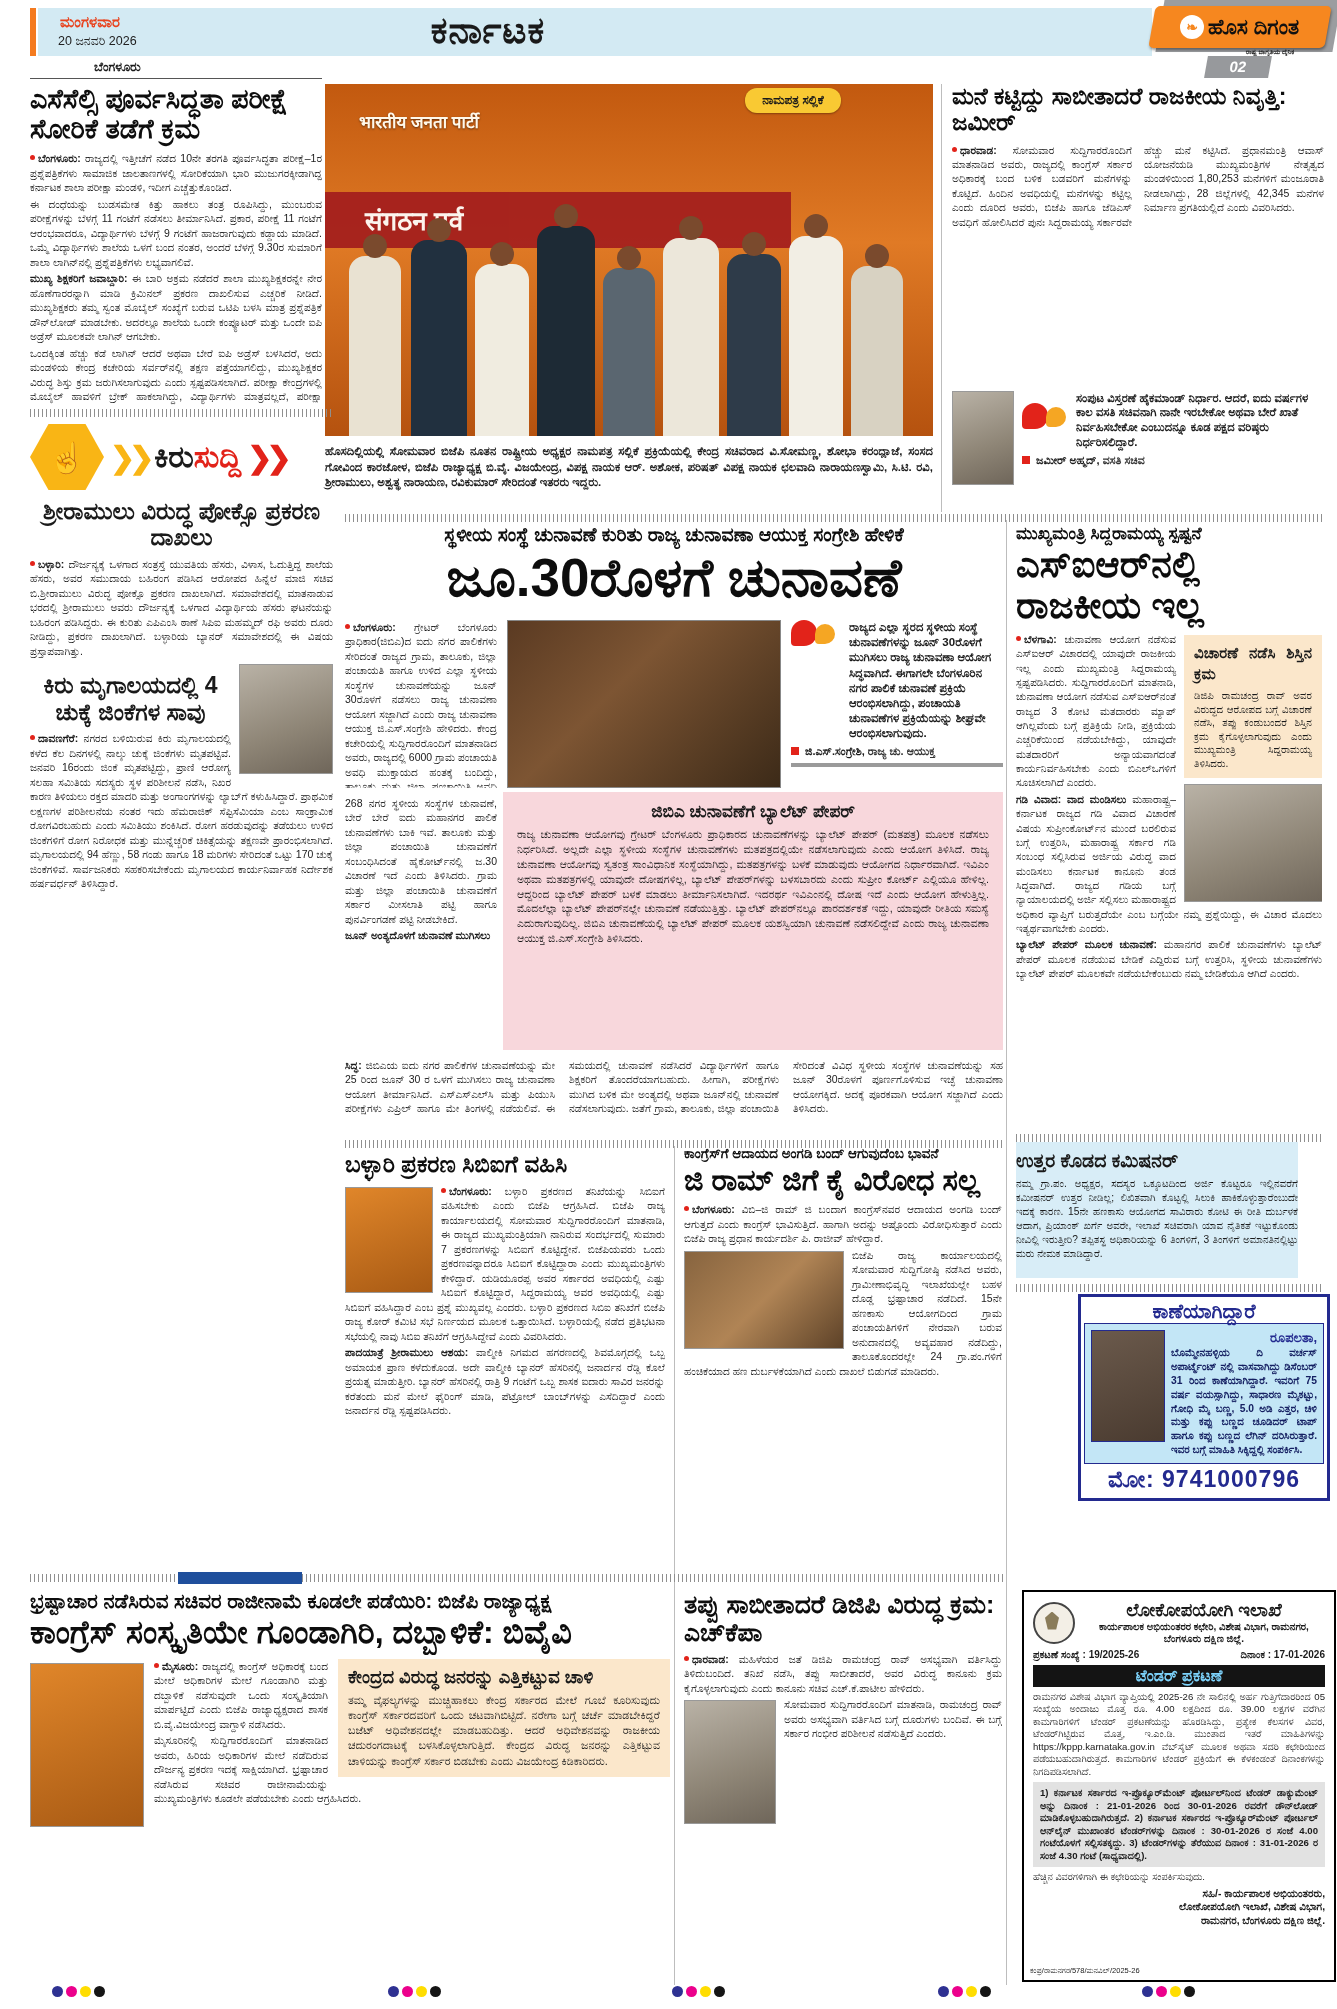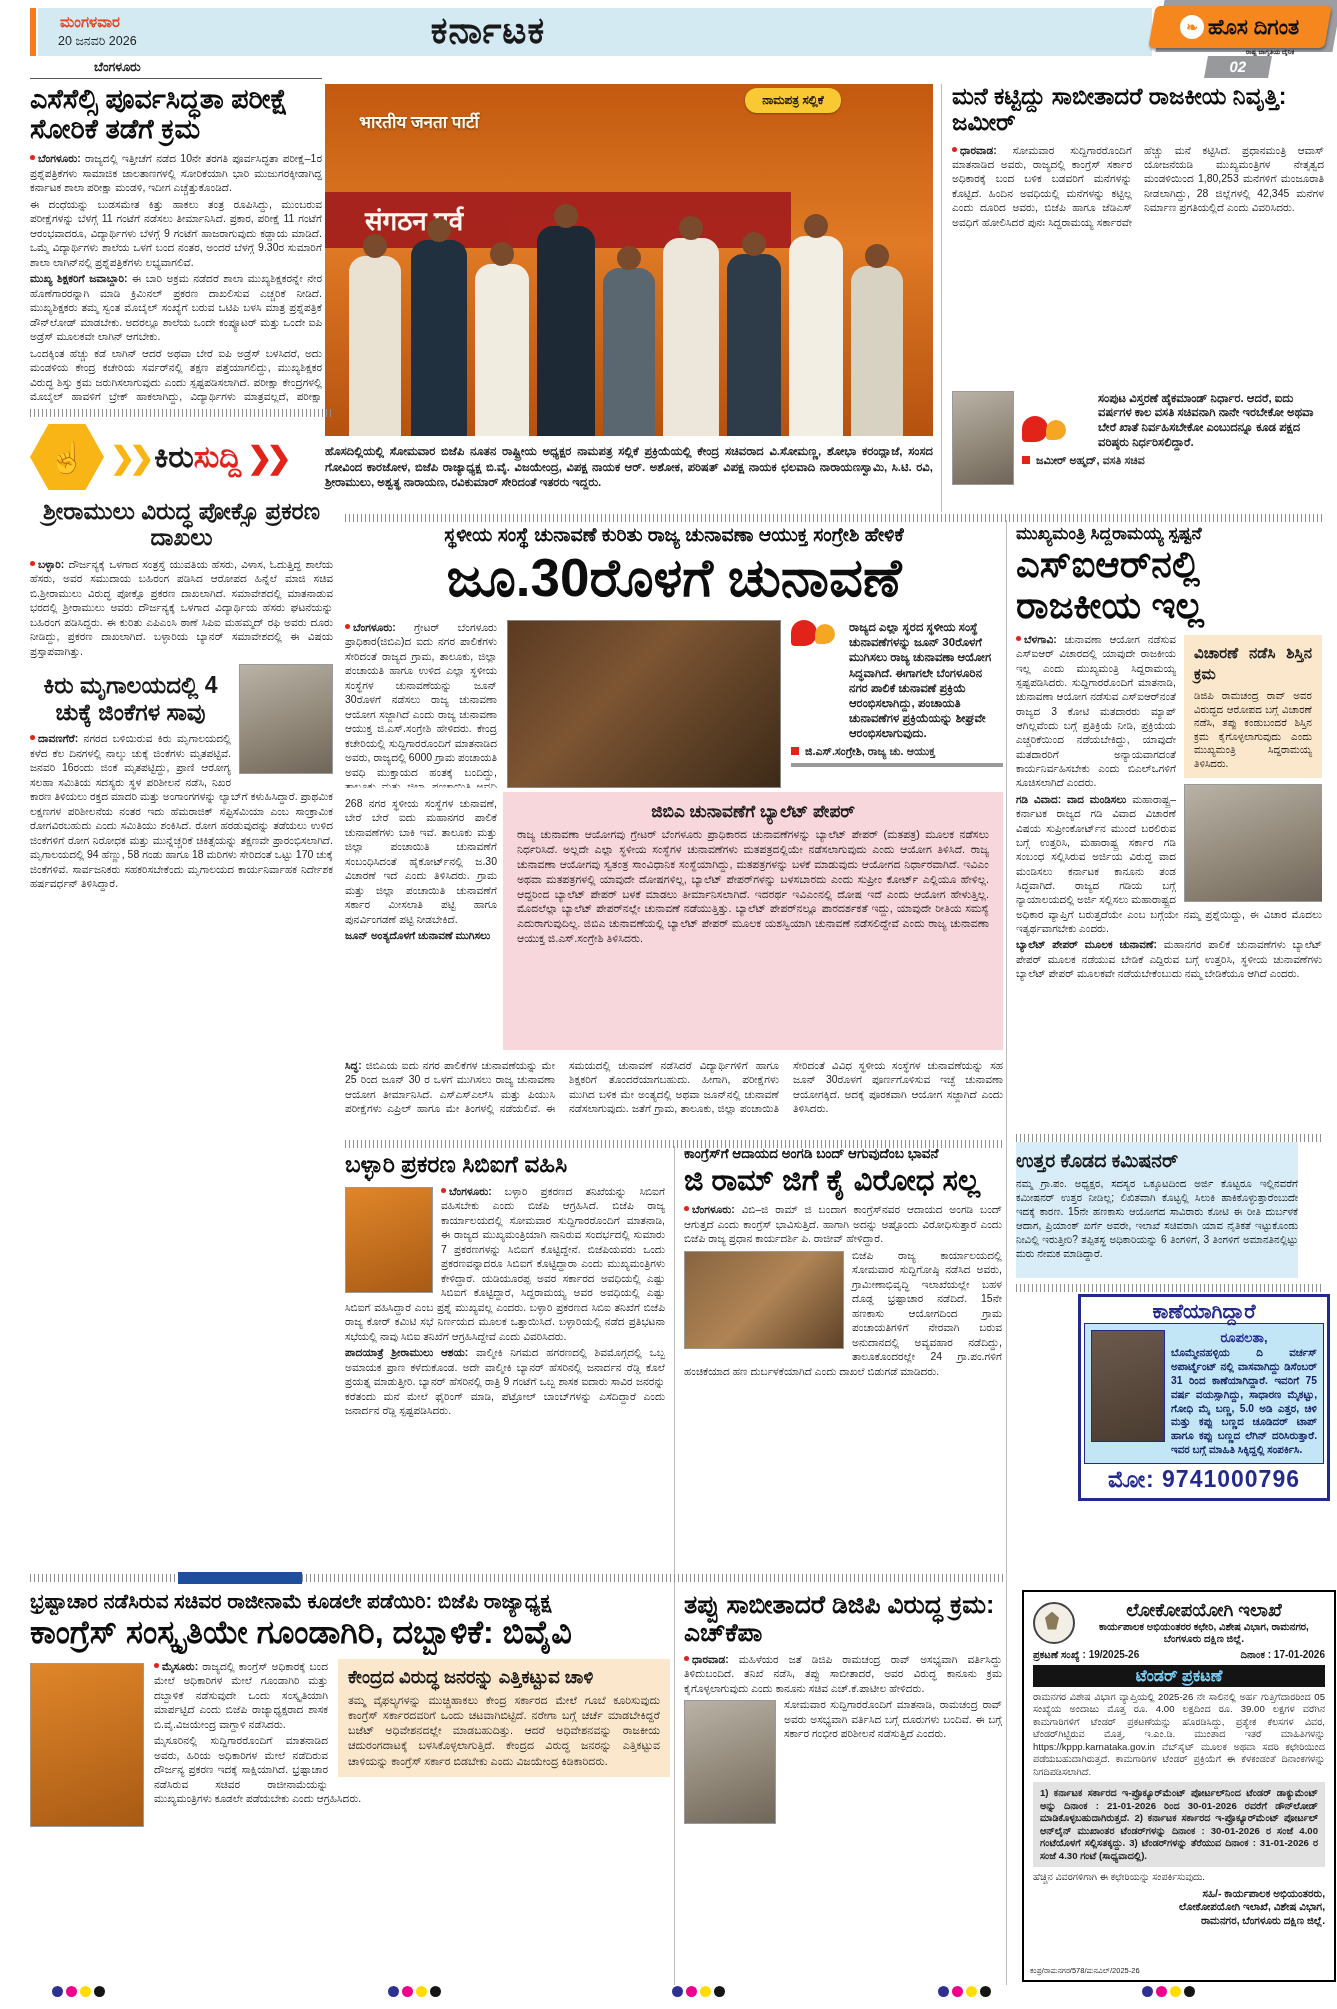--- a/index.html
+++ b/index.html
@@ -141,21 +141,21 @@
   <div class="abs vrule" style="left:941px;top:84px;height:428px;"></div>
 
   <div class="abs" style="left:952px;top:84px;width:372px;">
     <div class="hl" style="font-size:23px;">ಮನೆ ಕಟ್ಟಿದ್ದು ಸಾಬೀತಾದರೆ ರಾಜಕೀಯ ನಿವೃತ್ತಿ: ಜಮೀರ್</div>
     <div class="body-t two-col" style="margin-top:7px;height:240px;overflow:hidden;">
       <p><span class="dl">ಧಾರವಾಡ:</span> <span>ಸೋಮವಾರ ಸುದ್ದಿಗಾರರೊಂದಿಗೆ ಮಾತನಾಡಿದ ಅವರು, ರಾಜ್ಯದಲ್ಲಿ ಕಾಂಗ್ರೆಸ್ ಸರ್ಕಾರ ಅಧಿಕಾರಕ್ಕೆ ಬಂದ ಬಳಿಕ ಬಡವರಿಗೆ ಮನೆಗಳನ್ನು ಕೊಟ್ಟಿದೆ. ಹಿಂದಿನ ಅವಧಿಯಲ್ಲಿ ಮನೆಗಳನ್ನು ಕಟ್ಟಿಲ್ಲ ಎಂದು ದೂರಿದ ಅವರು, ಬಿಜೆಪಿ ಹಾಗೂ ಜೆಡಿಎಸ್ ಅವಧಿಗೆ ಹೋಲಿಸಿದರೆ ಪುನಃ ಸಿದ್ದರಾಮಯ್ಯ ಸರ್ಕಾರವೇ ಹೆಚ್ಚು ಮನೆ ಕಟ್ಟಿಸಿದೆ. ಪ್ರಧಾನಮಂತ್ರಿ ಆವಾಸ್ ಯೋಜನೆಯಡಿ ಮುಖ್ಯಮಂತ್ರಿಗಳ ನೇತೃತ್ವದ ಮಂಡಳಿಯಿಂದ 1,80,253 ಮನೆಗಳಿಗೆ ಮಂಜೂರಾತಿ ನೀಡಲಾಗಿದ್ದು, 28 ಜಿಲ್ಲೆಗಳಲ್ಲಿ 42,345 ಮನೆಗಳ ನಿರ್ಮಾಣ ಪ್ರಗತಿಯಲ್ಲಿದೆ ಎಂದು ವಿವರಿಸಿದರು.</span></p>
     </div>
     <div style="display:flex;gap:8px;margin-top:8px;">
       <div class="ph ph-port" style="width:60px;height:92px;flex:0 0 auto;border:1px solid #999;"></div>
       <div style="flex:1;">
-        <div style="display:flex;gap:24px;align-items:flex-end;">
+        <div style="display:flex;gap:2px;align-items:center;">
           <span class="q-ic">
               <i class="qdot red"></i>
               <i class="qdot yel"></i>
             </span>
           <span style="font-size:11.5px;font-weight:700;line-height:1.3;">ಸಂಪುಟ ವಿಸ್ತರಣೆ ಹೈಕಮಾಂಡ್ ನಿರ್ಧಾರ. ಆದರೆ, ಐದು ವರ್ಷಗಳ ಕಾಲ ವಸತಿ ಸಚಿವನಾಗಿ ನಾನೇ ಇರಬೇಕೋ ಅಥವಾ ಬೇರೆ ಖಾತೆ ನಿರ್ವಹಿಸಬೇಕೋ ಎಂಬುದನ್ನೂ ಕೂಡ ಪಕ್ಷದ ವರಿಷ್ಠರು ನಿರ್ಧರಿಸಲಿದ್ದಾರೆ.</span>
         </div>
         <div class="q-attr"><span>ಜಮೀರ್ ಅಹ್ಮದ್, </span><span class="role">ವಸತಿ ಸಚಿವ</span></div>
       </div>
     </div>
   </div>
@@ -261,21 +261,21 @@
     <div class="boxtitle" style="font-size:19px;">ಉತ್ತರ ಕೊಡದ ಕಮಿಷನರ್</div>
     <div class="body-t" style="font-size:10.2px;">ನಮ್ಮ ಗ್ರಾ.ಪಂ. ಅಧ್ಯಕ್ಷರ, ಸದಸ್ಯರ ಒಕ್ಕೂಟದಿಂದ ಅರ್ಜಿ ಕೊಟ್ಟರೂ ಇಲ್ಲಿನವರೆಗೆ ಕಮೀಷನರ್ ಉತ್ತರ ನೀಡಿಲ್ಲ; ಲಿಖಿತವಾಗಿ ಕೊಟ್ಟಲ್ಲಿ ಸಿಲುಕಿ ಹಾಕಿಕೊಳ್ಳುತ್ತಾರೆಂಬುದೇ ಇದಕ್ಕೆ ಕಾರಣ. 15ನೇ ಹಣಕಾಸು ಆಯೋಗದ ಸಾವಿರಾರು ಕೋಟಿ ಈ ರೀತಿ ದುರ್ಬಳಕೆ ಆದಾಗ, ಪ್ರಿಯಾಂಕ್ ಖರ್ಗೆ ಅವರೇ, ಇಲಾಖೆ ಸಚಿವರಾಗಿ ಯಾವ ನೈತಿಕತೆ ಇಟ್ಟುಕೊಂಡು ನೀವಿಲ್ಲಿ ಇರುತ್ತೀರಿ? ತಪ್ಪಿತಸ್ಥ ಅಧಿಕಾರಿಯನ್ನು 6 ತಿಂಗಳಿಗೆ, 3 ತಿಂಗಳಿಗೆ ಅಮಾನತಿನಲ್ಲಿಟ್ಟು ಮರು ನೇಮಕ ಮಾಡಿದ್ದಾರೆ.</div>
   </div>
 
   <div class="abs hatch" style="left:1016px;top:1284px;width:306px;"></div>
 
   <div class="abs missing" style="left:1078px;top:1294px;width:240px;">
     <div style="text-align:center;font-size:20px;font-weight:900;color:#232a8f;">ಕಾಣೆಯಾಗಿದ್ದಾರೆ</div>
     <div class="missing-inner">
       <div class="ph ph-port2" style="float:left;width:72px;height:110px;margin:0 6px 2px 0;border:1px solid #232a8f;"></div>
-      <div style="font-size:13px;font-weight:900;color:#232a8f;text-align:center;">ರೂಪಲತಾ,</div>
+      <div style="font-size:13px;font-weight:900;color:#232a8f;text-align:right;">ರೂಪಲತಾ,</div>
       <div style="font-size:10.3px;font-weight:700;color:#152062;line-height:1.35;text-align:justify;">ಬೊಮ್ಮೇನಹಳ್ಳಿಯ ದಿ ವರ್ಚಸ್ ಅಪಾರ್ಟ್ಮೆಂಟ್ ನಲ್ಲಿ ವಾಸವಾಗಿದ್ದು ಡಿಸೆಂಬರ್ 31 ರಿಂದ ಕಾಣೆಯಾಗಿದ್ದಾರೆ. ಇವರಿಗೆ 75 ವರ್ಷ ವಯಸ್ಸಾಗಿದ್ದು, ಸಾಧಾರಣ ಮೈಕಟ್ಟು, ಗೋಧಿ ಮೈ ಬಣ್ಣ, 5.0 ಅಡಿ ಎತ್ತರ, ಚಿಳಿ ಮತ್ತು ಕಪ್ಪು ಬಣ್ಣದ ಚೂಡಿದರ್ ಟಾಪ್ ಹಾಗೂ ಕಪ್ಪು ಬಣ್ಣದ ಲೆಗಿನ್ ದರಿಸಿರುತ್ತಾರೆ. ಇವರ ಬಗ್ಗೆ ಮಾಹಿತಿ ಸಿಕ್ಕಿದ್ದಲ್ಲಿ ಸಂಪರ್ಕಿಸಿ.</div>
     </div>
     <div style="text-align:center;font-size:23px;font-weight:900;color:#232a8f;letter-spacing:1px;padding:2px 0;">ಮೋ: 9741000796</div>
   </div>
 
   <div class="abs hatch" style="left:30px;top:1574px;width:976px;"></div>
   <div class="abs blue-seg" style="left:178px;top:1572px;width:124px;"></div>
 
   <div class="abs" style="left:30px;top:1590px;width:640px;height:395px;overflow:hidden;">
     <div class="kick" style="font-size:20px;">ಭ್ರಷ್ಟಾಚಾರ ನಡೆಸಿರುವ ಸಚಿವರ ರಾಜೀನಾಮೆ ಕೂಡಲೇ ಪಡೆಯಿರಿ: ಬಿಜೆಪಿ ರಾಜ್ಯಾಧ್ಯಕ್ಷ</div>

